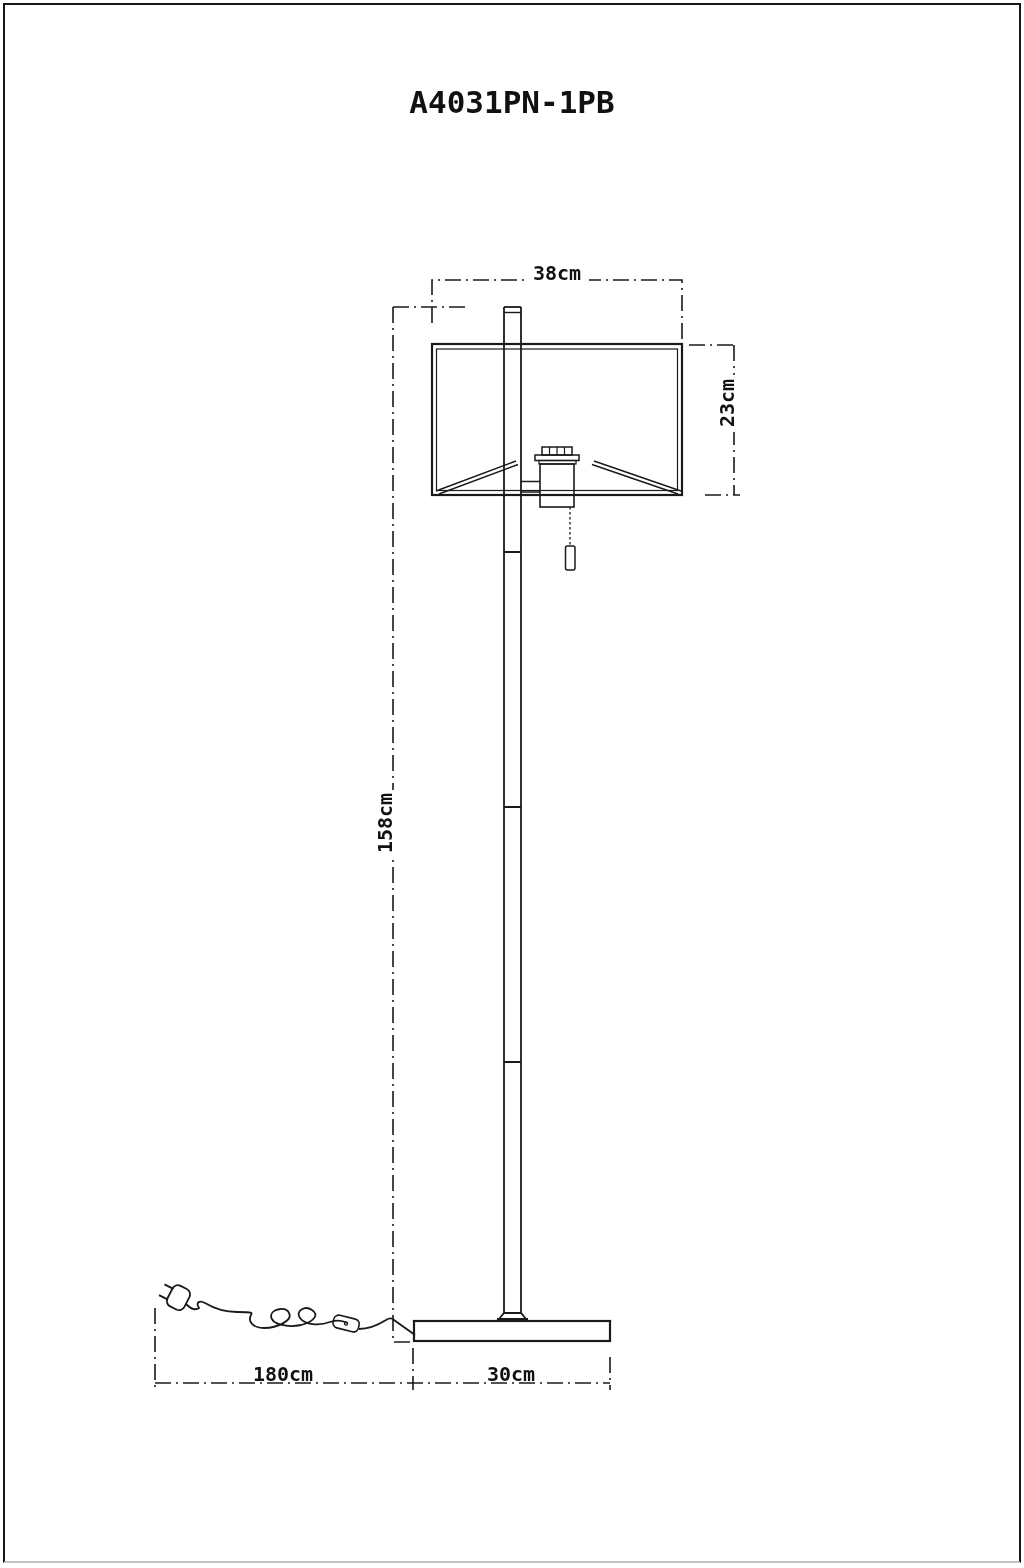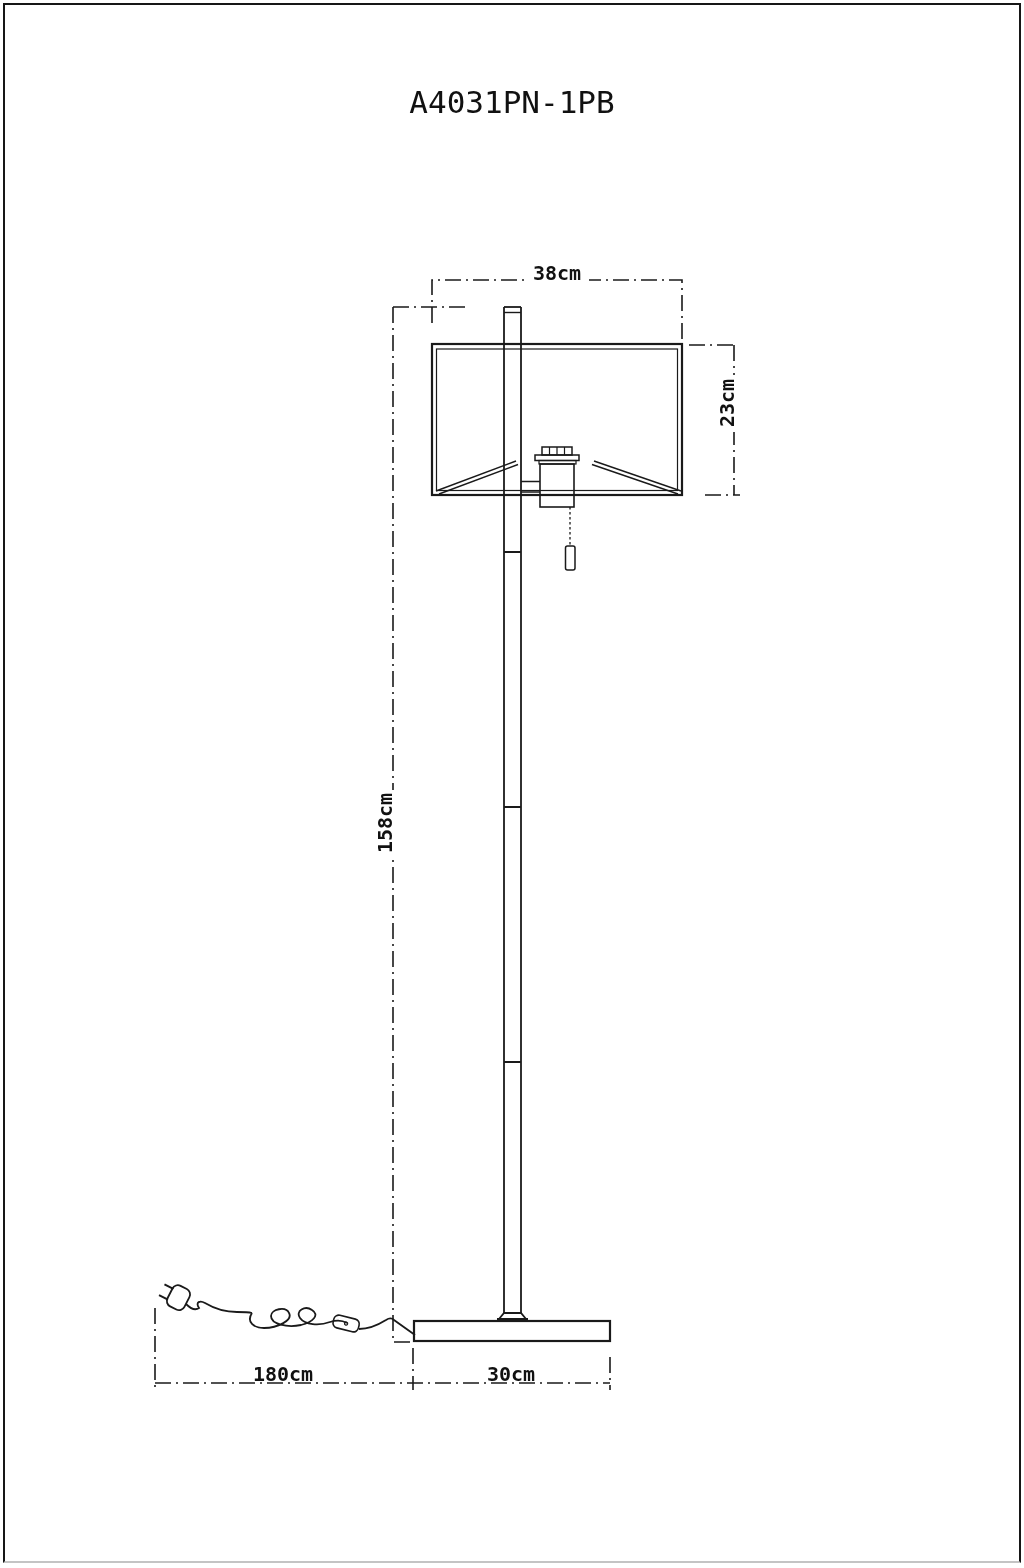--- a/index.html
+++ b/index.html
@@ -15,21 +15,21 @@
     position:absolute;left:3px;top:3px;right:3px;bottom:5px;
     border:2px solid #161616;
     border-bottom-color:#c4c4c4;
     pointer-events:none;
   }
   .title{
     position:absolute;
     left:0;top:84px;width:100%;
     text-align:center;
     font-size:31px;
-    font-weight:normal;
+    font-weight:bold;
     letter-spacing:0px;
     color:#111;
   }
   svg{position:absolute;left:0;top:0;}
   svg text{
     font-family:"DejaVu Sans Mono","Liberation Mono",monospace;
     font-size:20px;
     font-weight:bold;
     fill:#111;
   }

